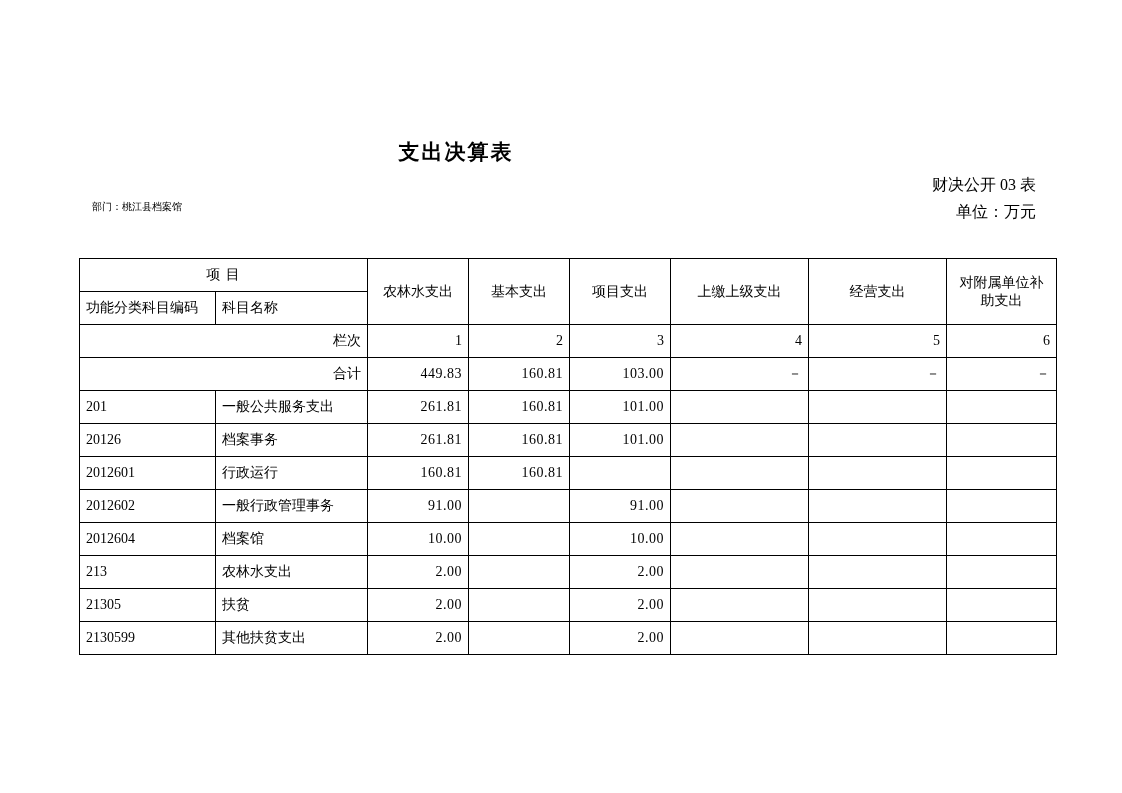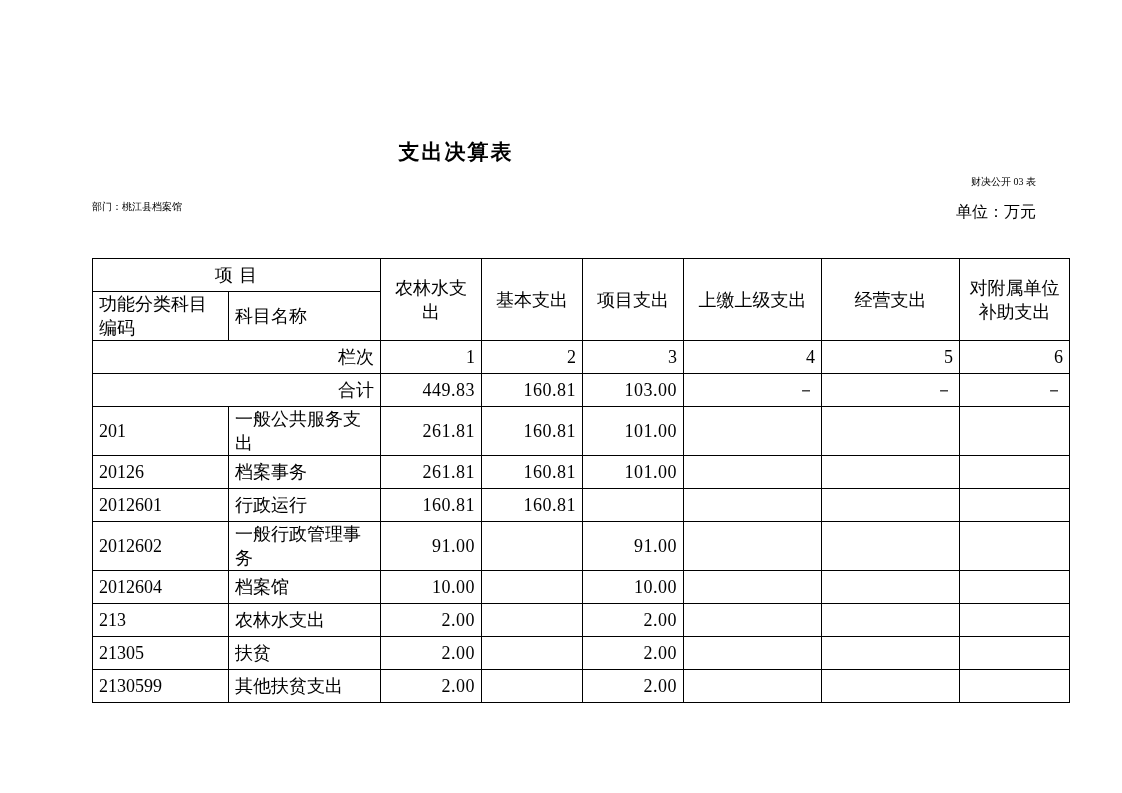--- a/index.html
+++ b/index.html
@@ -28,43 +28,43 @@
     text-align: center;
     font-size: 21px;
     font-weight: bold;
     letter-spacing: 2px;
     font-family: "Liberation Sans", "DejaVu Sans", sans-serif;
   }
   .form-code {
     position: absolute;
     top: 175px;
     right: 86px;
-    font-size: 10px;
+    font-size: 16px;
     font-family: "Liberation Serif", "DejaVu Serif", serif;
   }
   .dept-line {
     position: absolute;
     top: 200px;
     left: 92px;
     font-size: 10px;
   }
   .unit-line {
     position: absolute;
     top: 202px;
     right: 86px;
     font-size: 16px;
   }
   table.main {
     position: absolute;
     top: 258px;
-    left: 92px;
+    left: 79px;
     border-collapse: collapse;
     table-layout: fixed;
     width: 938px;
-    font-size: 18px;
+    font-size: 14px;
   }
   table.main td {
     border: 1px solid #000000;
     padding: 0 6px;
     height: 32px;
     vertical-align: middle;
   }
   .c-code { width: 136px; }
   .c-name { width: 152px; }
   .c-num  { width: 101px; }

